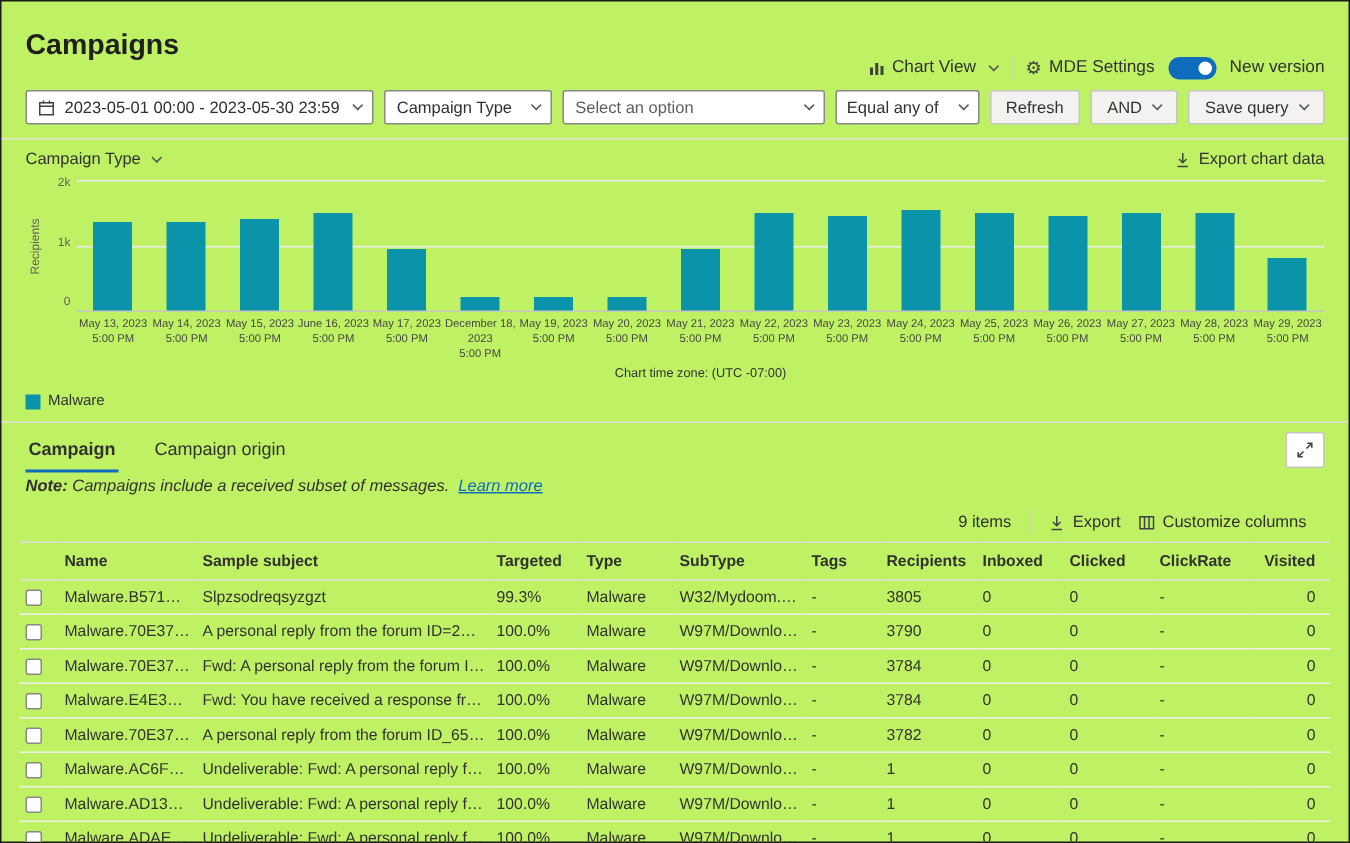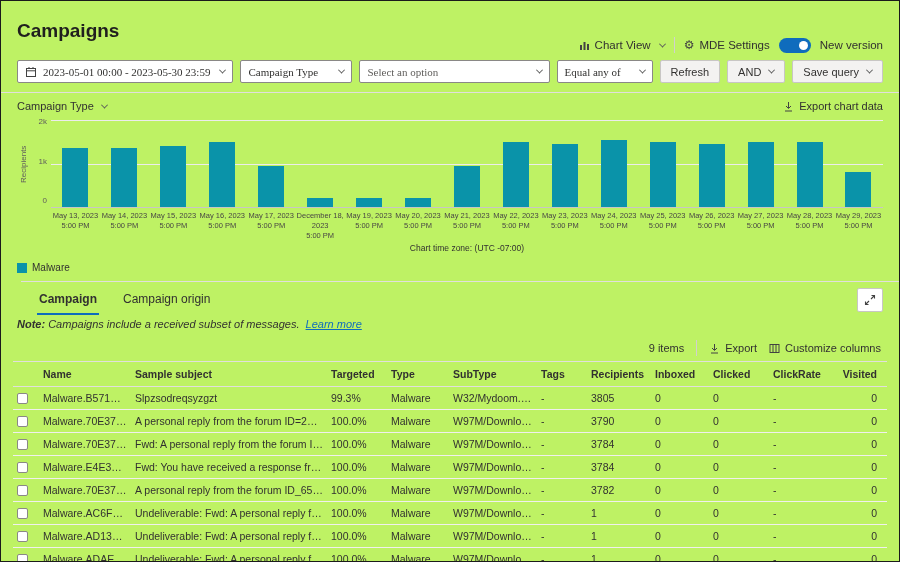--- a/index.html
+++ b/index.html
@@ -15,21 +15,21 @@
   .vsep { width:1px; height:16px; background:#d2d0ce; }
   .toggle { width:32px; height:15px; border-radius:8px; background:var(--accent); position:relative; cursor:pointer; }
   .toggle .knob { width:9px; height:9px; border-radius:50%; background:#fff; position:absolute; right:3px; top:3px; }
   .gear { font-family:"DejaVu Sans", sans-serif; font-size:12px; line-height:1; color:#424242; }
 
   
   .chev { display:inline-block; width:5px; height:5px; border-right:1.2px solid #5a5a5a; border-bottom:1.2px solid #5a5a5a; transform:rotate(45deg) translate(-1px,-1px); margin-left:4px; flex:none; }
 
   
   .filterbar { display:flex; align-items:center; gap:7px; padding:3px 16px 9px; border-bottom:1px solid #e1dfdd; }
-  .ctrl { height:23px; border:1px solid #8a8886; border-radius:2px; background:#fff; display:flex; align-items:center; padding:0 7px; font-size:11px; gap:6px; white-space:nowrap; cursor:pointer;font-family:Liberation Serif, serif; }
+  .ctrl { height:23px; border:1px solid #8a8886; border-radius:2px; background:#fff; display:flex; align-items:center; padding:0 7px; font-size:11px; gap:6px; white-space:nowrap; cursor:pointer; }
   .ctrl.spread { justify-content:space-between; }
   .ctrl .placeholder { color:#605e5c; }
   .grow { flex:1; }
   .btn { height:23px; border:1px solid #c8c6c4; border-radius:2px; background:#f3f2f1; display:flex; align-items:center; padding:0 10px; font-size:11px; gap:4px; cursor:pointer; white-space:nowrap; font-family:inherit; color:#323130; }
 
   
   .chart-toolbar { display:flex; justify-content:space-between; align-items:center; padding:7px 16px 6px; font-size:11px; }
   .groupby { display:flex; align-items:center; gap:4px; cursor:pointer; }
   .exportchart { display:flex; align-items:center; gap:5px; cursor:pointer; }
 
@@ -47,33 +47,33 @@
   .xlabels-row { display:flex; }
   .xspacer { width:34px; flex:none; }
   .xlabels { flex:1; display:flex; }
   .x-label { flex:1; text-align:center; font-size:7.5px; color:#484644; line-height:1.35; padding-top:3px; }
   .tz { text-align:center; font-size:8.5px; color:#323130; padding:2px 0 0 34px; }
   .legend { display:flex; align-items:center; gap:6px; padding:9px 0 8px; }
   .legend-item { display:flex; align-items:center; gap:5px; font-size:10px; cursor:pointer; }
   .legend-swatch { width:10px; height:10px; display:inline-block; }
 
   
-  .tabs-row { display:flex; justify-content:space-between; align-items:center; padding:2px 16px 0; border-top:1px solid #e1dfdd;margin-left:20px; }
+  .tabs-row { display:flex; justify-content:space-between; align-items:center; padding:2px 16px 0; border-top:1px solid #e1dfdd; }
   .tabs { display:flex; gap:22px; }
   .tab { font-size:12px; padding:8px 2px 7px; cursor:pointer; color:#323130; border-bottom:2px solid transparent; }
   .tab.active { font-weight:700; border-bottom:2px solid var(--accent); }
   .expand { width:26px; height:24px; border:1px solid #c8c6c4; border-radius:2px; background:#fff; display:flex; align-items:center; justify-content:center; cursor:pointer; }
 
   
   .note { padding:3px 16px 5px; font-size:11px; font-style:italic; }
   .note b { font-weight:700; }
   .note a { color:var(--accent); text-decoration:underline; cursor:pointer; margin-left:3px; }
 
   
-  .list-toolbar { display:flex; justify-content:flex-end; align-items:center; gap:12px; padding:5px 18px 4px; font-size:11px; }
+  .list-toolbar { display:flex; justify-content:flex-end; align-items:center; gap:12px; padding:5px 28px 4px; font-size:11px; }
   .tbtn { display:flex; align-items:center; gap:5px; cursor:pointer; }
 
   
   .table-wrap { padding:1px 12px; }
   table.grid-table { width:100%; border-collapse:collapse; table-layout:fixed; font-size:10.5px; }
   .grid-table th { text-align:left; font-weight:700; color:#323130; padding:6px 4px; border-top:1px solid #e1dfdd; border-bottom:1px solid #e1dfdd; white-space:nowrap; overflow:hidden; text-overflow:ellipsis; cursor:pointer; }
   .grid-table td { padding:5px 4px; border-bottom:1px solid #f0efee; white-space:nowrap; overflow:hidden; text-overflow:ellipsis; color:#323130; }
   .checkbox { width:11px; height:11px; border:1px solid #8a8886; border-radius:2px; background:#fff; cursor:pointer; }
   .col-cb { width:26px; }
   .col-0 { width:92px; } .col-1 { width:196px; } .col-2 { width:60px; }
@@ -243,21 +243,21 @@
           </div>
           <div class="x-label">
             <div>May 14, 2023</div>
             <div>5:00 PM</div>
           </div>
           <div class="x-label">
             <div>May 15, 2023</div>
             <div>5:00 PM</div>
           </div>
           <div class="x-label">
-            <div>May 16, 2023</div>
+            <div>June 16, 2023</div>
             <div>5:00 PM</div>
           </div>
           <div class="x-label">
             <div>May 17, 2023</div>
             <div>5:00 PM</div>
           </div>
           <div class="x-label">
             <div>December 18, 2023</div>
             <div>5:00 PM</div>
           </div>

